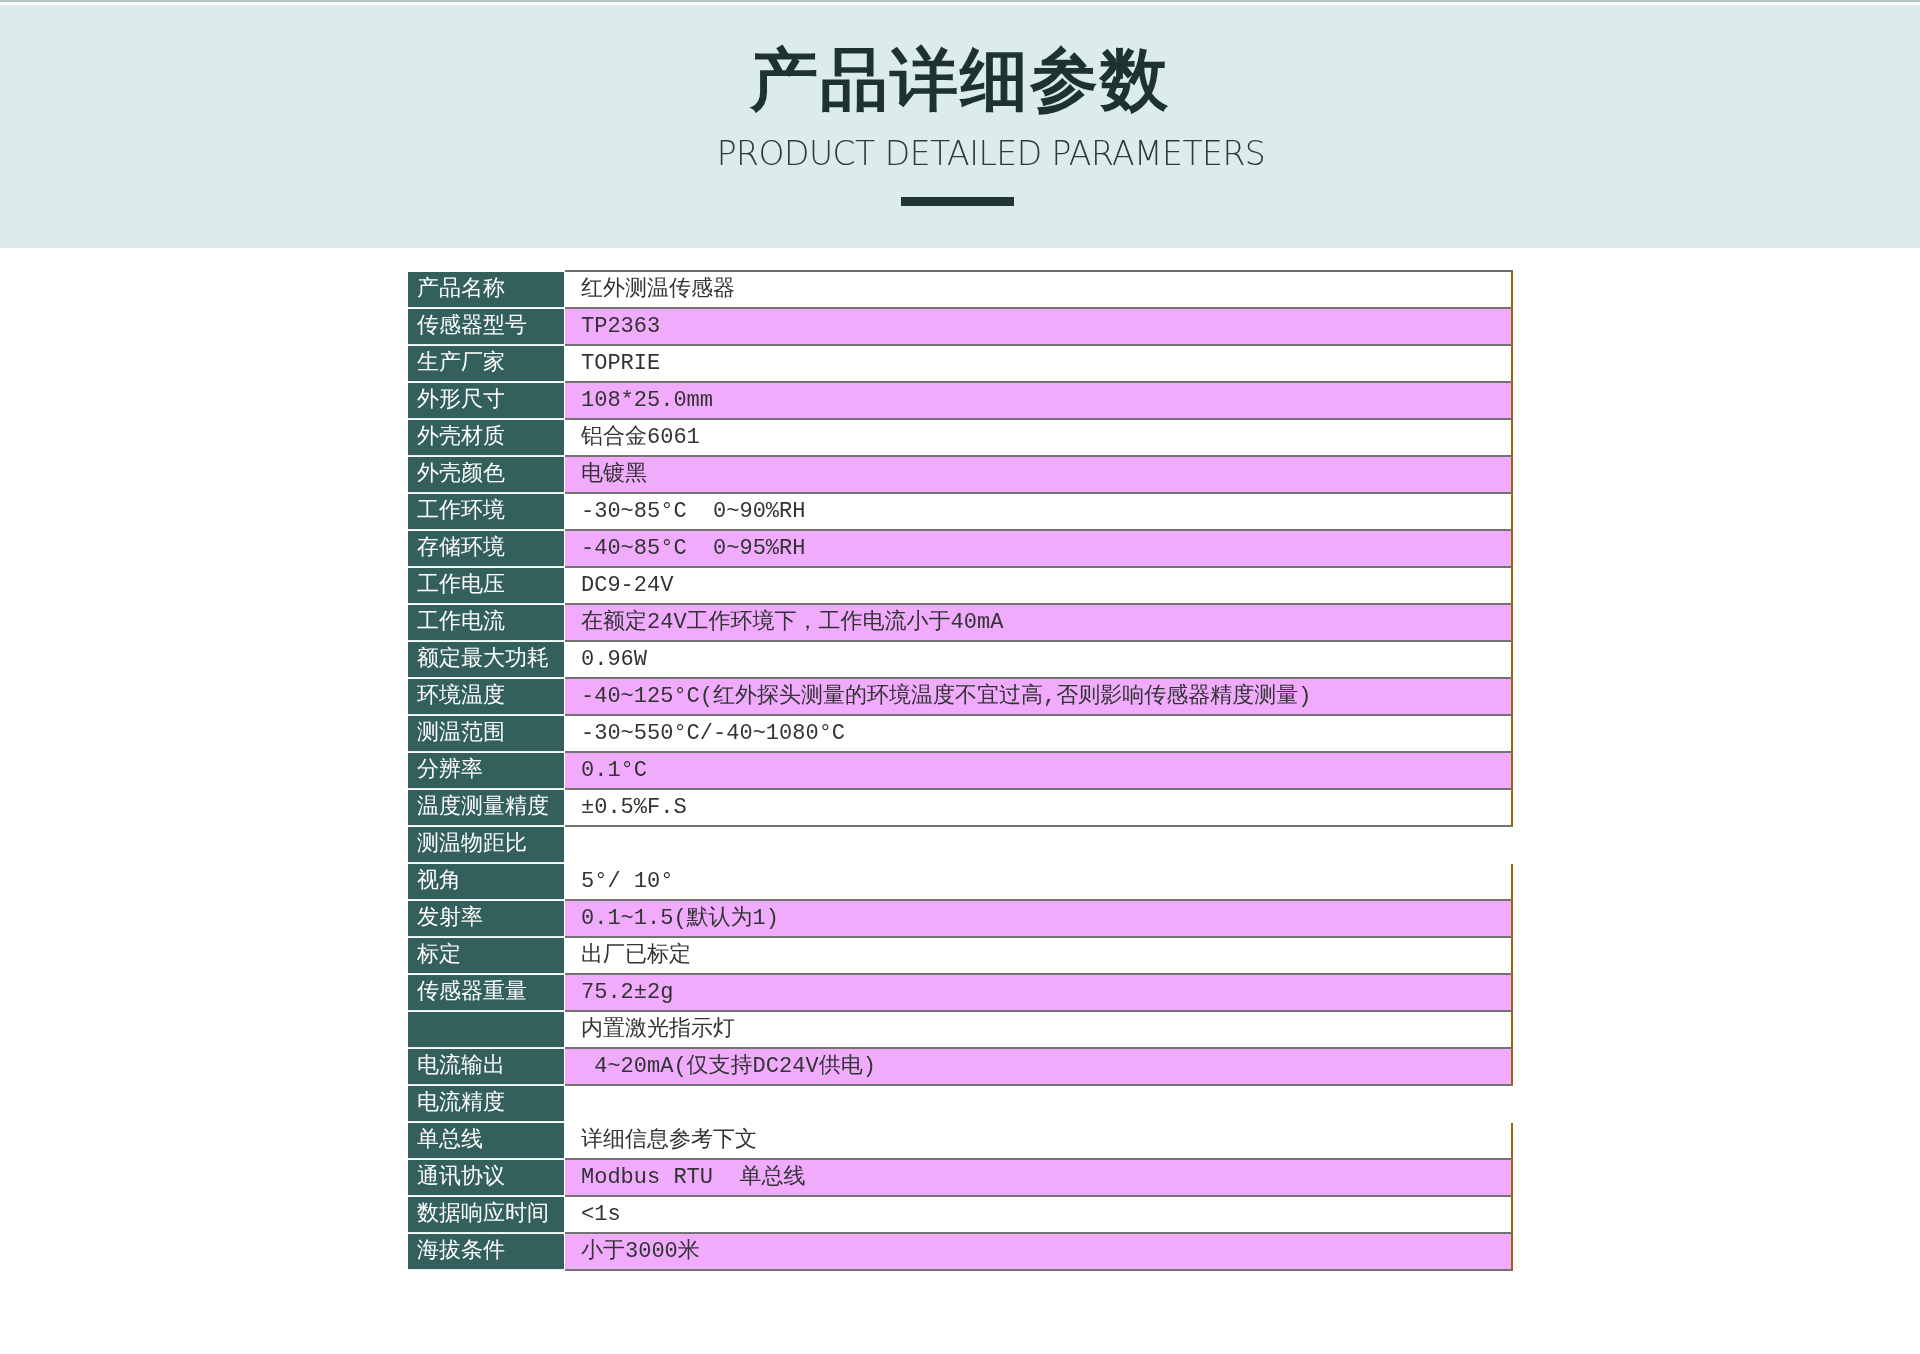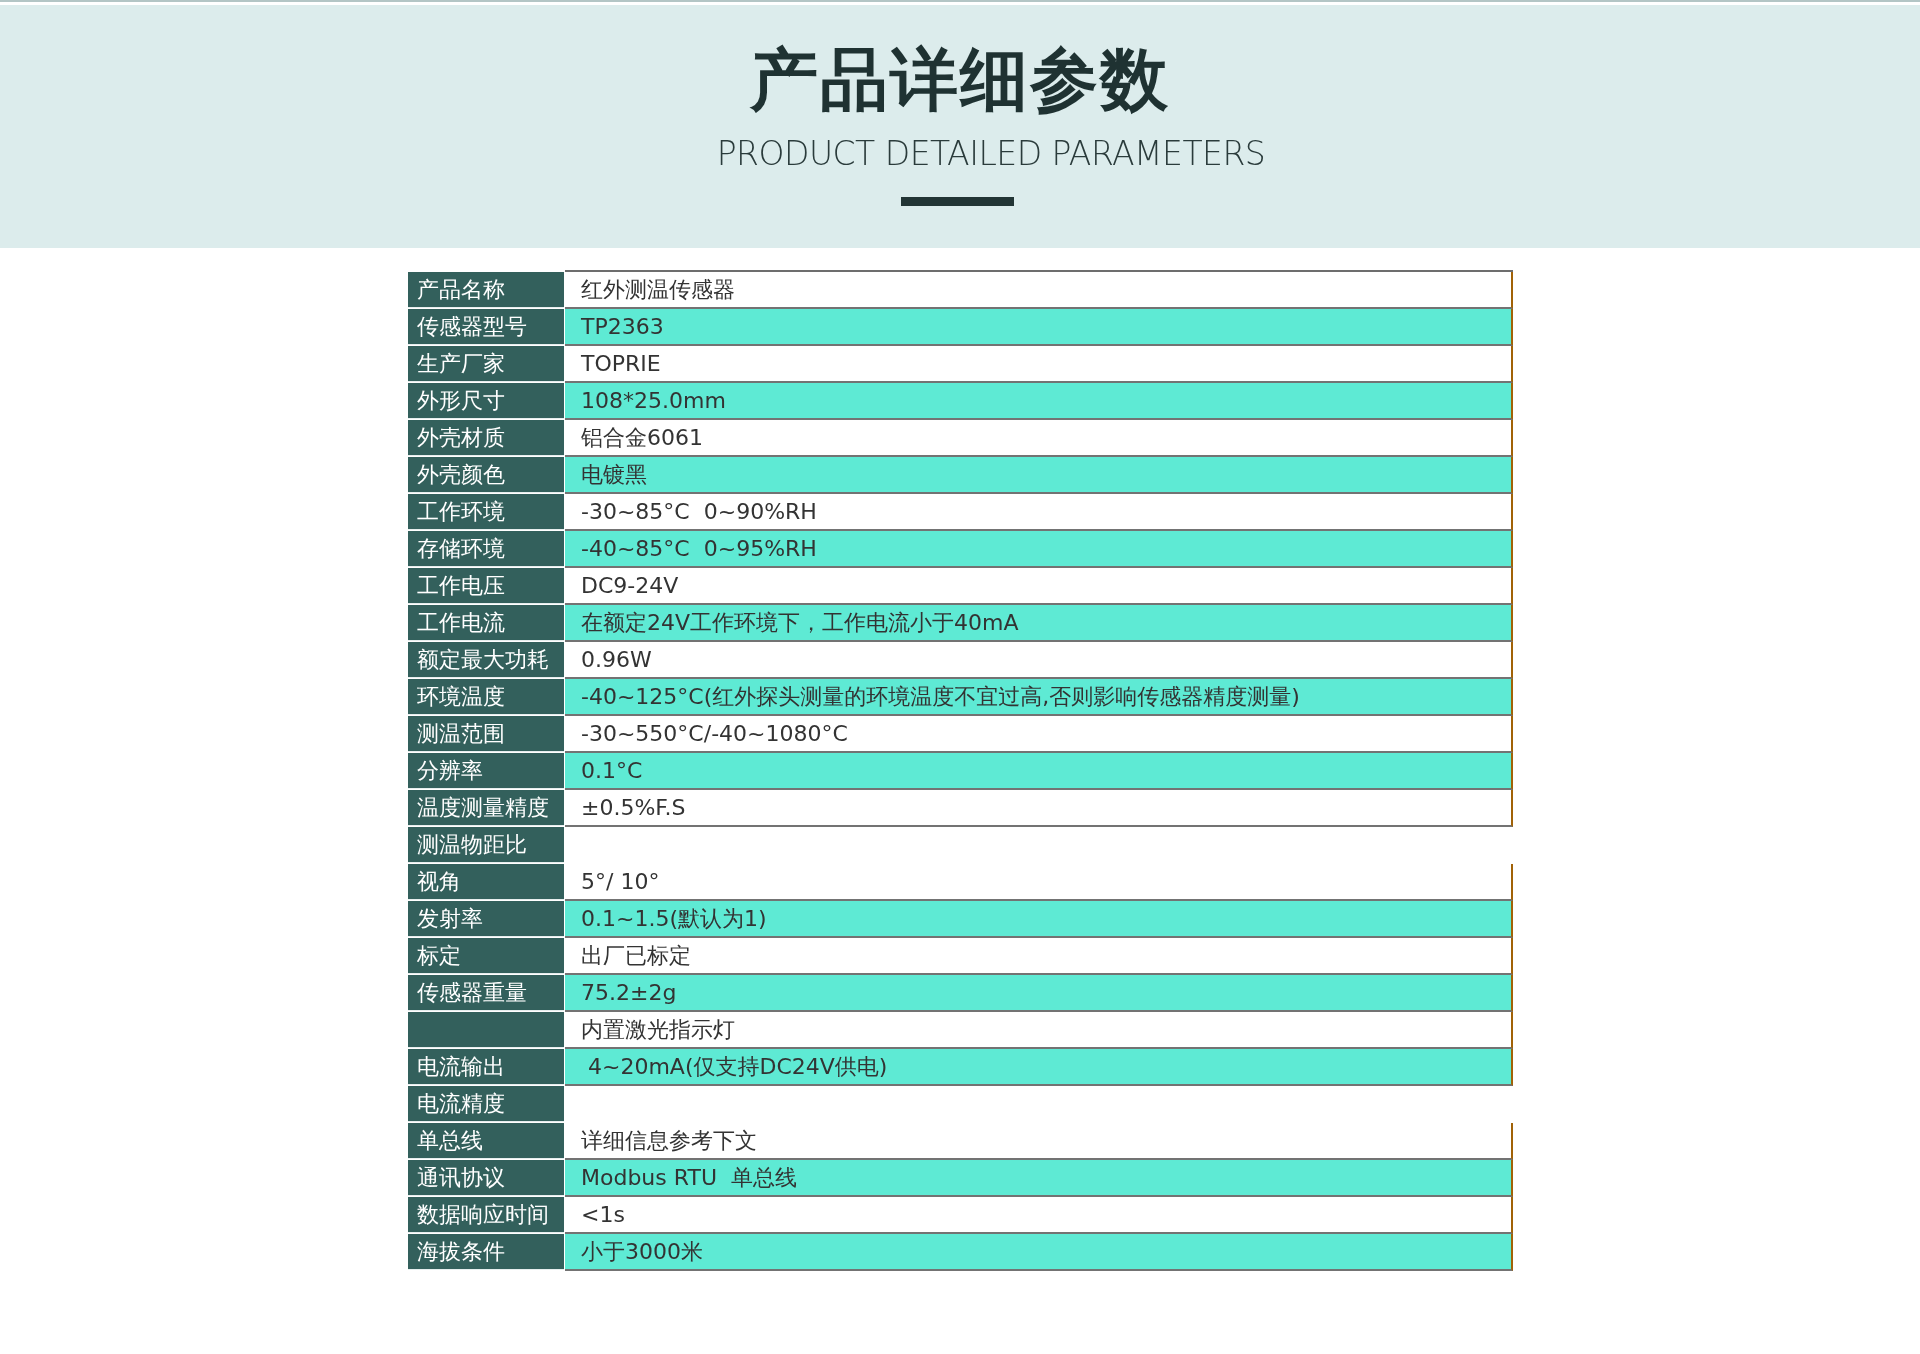--- a/index.html
+++ b/index.html
@@ -23,34 +23,34 @@
   .hero-bar {
     position:absolute; left:901px; top:197px; width:113px; height:9px; background:#223535;
   }
   .spec-table {
     position:absolute; left:408px; top:270px; width:1105px;
   }
   .spec-top-border {
     position:absolute; left:157px; top:0; width:948px; height:2px; background:#6d6d6d;
   }
   .rows { position:absolute; left:0; top:2px; width:1105px; }
-  .row { position:relative; height:37px; width:1014px; }
+  .row { position:relative; height:37px; width:1014px;font-family:Liberation Mono, monospace; }
   .label-cell {
     position:absolute; left:0; top:0; width:156px; height:36px; background:#33605c;
     border-bottom:1px solid #e6eeee;
     color:#ffffff; font-size:22px; line-height:36px; padding-left:9px; box-sizing:border-box;
     white-space:nowrap; overflow:hidden;
   }
   .value-cell {
     position:absolute; left:157px; top:0; width:948px; height:37px; box-sizing:border-box;
     border-bottom:2px solid #737373; border-right:2px solid #a16207;
     color:#333333; font-size:22px; line-height:35px; padding-left:16px; white-space:pre;
   }
   .row.odd .value-cell { background:#ffffff; }
-  .row.even .value-cell { background:#5eead4; }
+  .row.even .value-cell { background:#f0abfc; }
 </style>
 </head>
 <body>
 
 <div class="top-line"></div>
 
 <div class="hero"></div>
 <div class="hero-title">产品详细参数</div>
 <div class="hero-subtitle">PRODUCT DETAILED PARAMETERS</div>
 <div class="hero-bar"></div>

